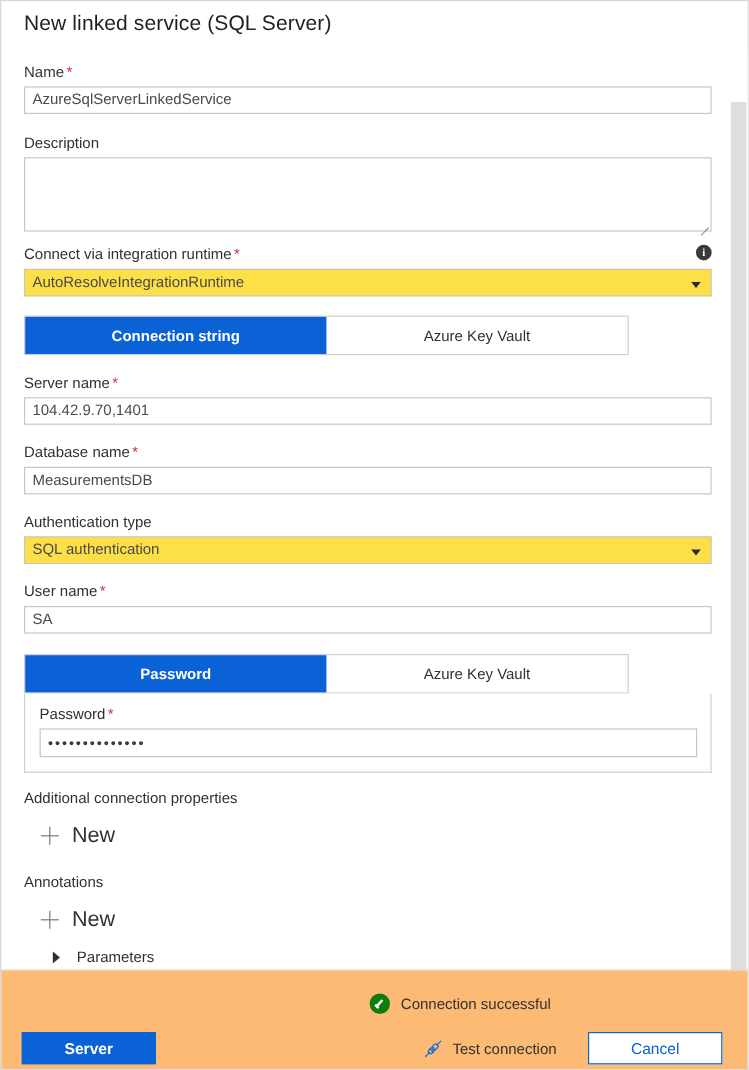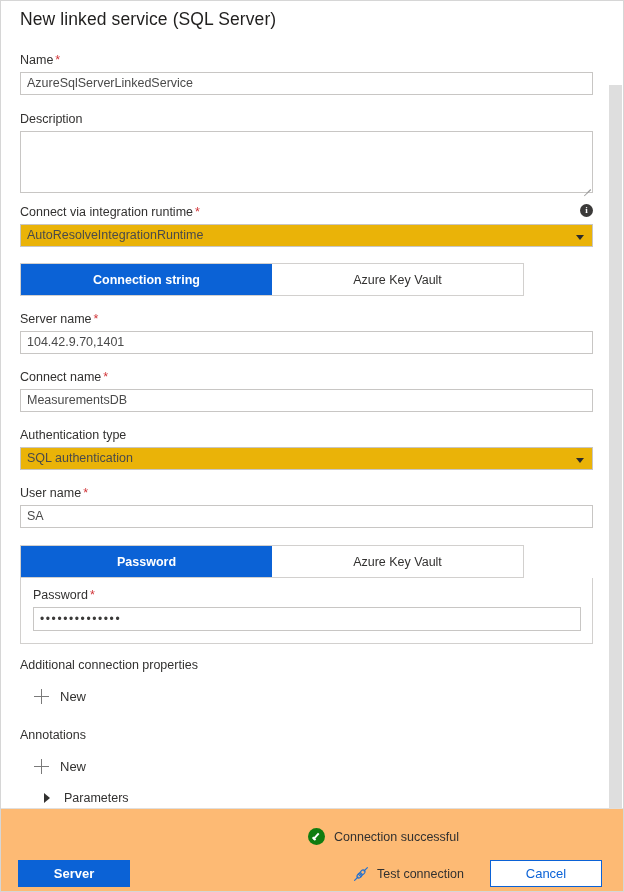--- a/index.html
+++ b/index.html
@@ -121,21 +121,21 @@
   }
   .resize-grip i.g1 { width: 9px; bottom: 1px; transform: rotate(-45deg); transform-origin: right bottom; }
   .resize-grip i.g2 { width: 5px; bottom: 1px; transform: rotate(-45deg); transform-origin: right bottom; }
 
   
   .select-box {
     box-sizing: border-box;
     width: 573px;
     height: 23px;
     border: 1px solid #c8c6c4;
-    background: #eab308;
+    background: #fde047;
     font-size: 12.5px;
     color: #4a4a4a;
     line-height: 21px;
     padding: 0 22px 0 6px;
     position: relative;
     white-space: nowrap;
     overflow: hidden;
   }
   .caret {
     position: absolute;
@@ -231,21 +231,21 @@
     margin-right: 11px;
   }
   .plus:before, .plus:after {
     content: "";
     position: absolute;
     background: #7a7a7a;
   }
   .plus:before { left: 0; top: 7px; width: 15px; height: 1px; }
   .plus:after  { top: 0; left: 7px; height: 15px; width: 1px; }
   .new-label {
-    font-size: 13px;
+    font-size: 18px;
     color: #323130;
   }
 
   
   .expander {
     position: absolute;
     left: 19px;
     display: flex;
     align-items: center;
     padding-left: 24px;
@@ -413,21 +413,21 @@
         <div class="tab active">Connection string</div>
         <div class="tab">Azure Key Vault</div>
       </div>
 
       <div class="field" style="top: 268px;">
         <div class="label"><span>Server name</span><span class="req">*</span></div>
         <div class="input-box">104.42.9.70,1401</div>
       </div>
 
       <div class="field" style="top: 326px;">
-        <div class="label"><span>Connect name</span><span class="req">*</span></div>
+        <div class="label"><span>Database name</span><span class="req">*</span></div>
         <div class="input-box">MeasurementsDB</div>
       </div>
 
       <div class="field" style="top: 384px;">
         <div class="label">Authentication type</div>
         <div class="select-box">
           <span>SQL authentication</span>
           <span class="caret"></span>
         </div>
       </div>

